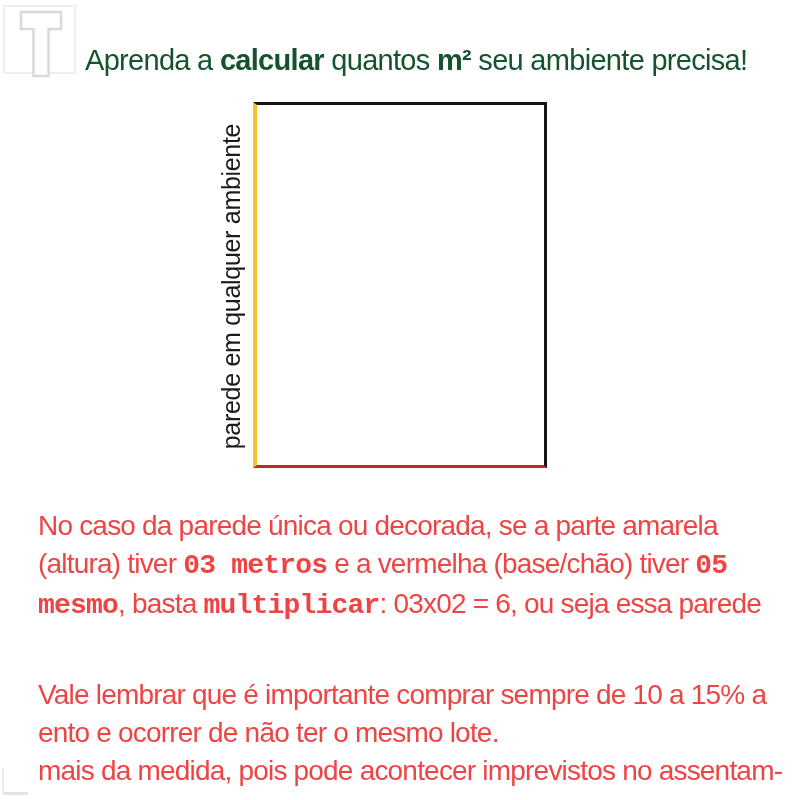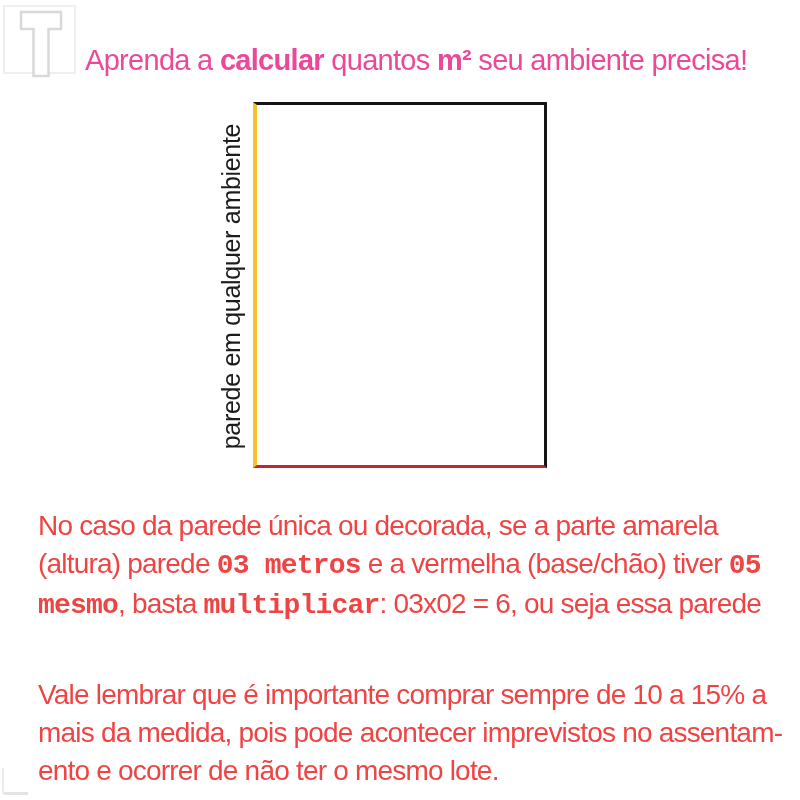--- a/index.html
+++ b/index.html
@@ -26,21 +26,21 @@
   .corner-mark {
     position: absolute; left: 2px; top: 768px; width: 26px; height: 27px;
     border-left: 2px solid #ebebeb; border-bottom: 3px solid #e4e4e4;
     border-bottom-left-radius: 4px;
   }
 
   
   .title {
     position: absolute; left: 85px; top: 44px;
     font-size: 29px; letter-spacing: -0.7px; white-space: nowrap;
-    color: #ec4899;
+    color: #14532d;
   }
   .title .b { font-weight: 700; }
 
   
   .rect {
     position: absolute; left: 253px; top: 102px; width: 294px; height: 366px;
     border-top: 3px solid var(--outline, #141414);
     border-right: 3px solid var(--outline, #141414);
     border-left: 4px solid var(--yellow, #F2C429);
     border-bottom: 3px solid var(--red, #C1272D);
@@ -83,25 +83,25 @@
   <div class="title"><span>Aprenda a </span><span class="b">calcular</span><span> quantos </span><span class="b">m²</span><span> seu ambiente precisa!</span></div>
 
   <div class="rect"></div>
 
   <div class="wall-label">
     <span>parede em qualquer ambiente</span>
   </div>
 
   <div class="para p1">
       <div class="line"><span>No caso da parede única ou decorada, se a parte amarela</span></div>
-      <div class="line"><span>(altura) parede </span><span class="b">03 metros</span><span> e a vermelha (base/chão) tiver </span><span class="b">05</span></div>
+      <div class="line"><span>(altura) tiver </span><span class="b">03 metros</span><span> e a vermelha (base/chão) tiver </span><span class="b">05</span></div>
       <div class="line"><span class="b">mesmo</span><span>, basta </span><span class="b">multiplicar</span><span>: 03x02 = 6, ou seja essa parede</span></div>
     </div>
 
   <div class="para p2">
       <div class="line"><span>Vale lembrar que é importante comprar sempre de 10 a 15% a</span></div>
+      <div class="line"><span>ento e ocorrer de não ter o mesmo lote.</span></div>
       <div class="line"><span>mais da medida, pois pode acontecer imprevistos no assentam-</span></div>
-      <div class="line"><span>ento e ocorrer de não ter o mesmo lote.</span></div>
     </div>
 
   <div class="corner-mark"></div>
 
 </div>
 
 </body></html>

